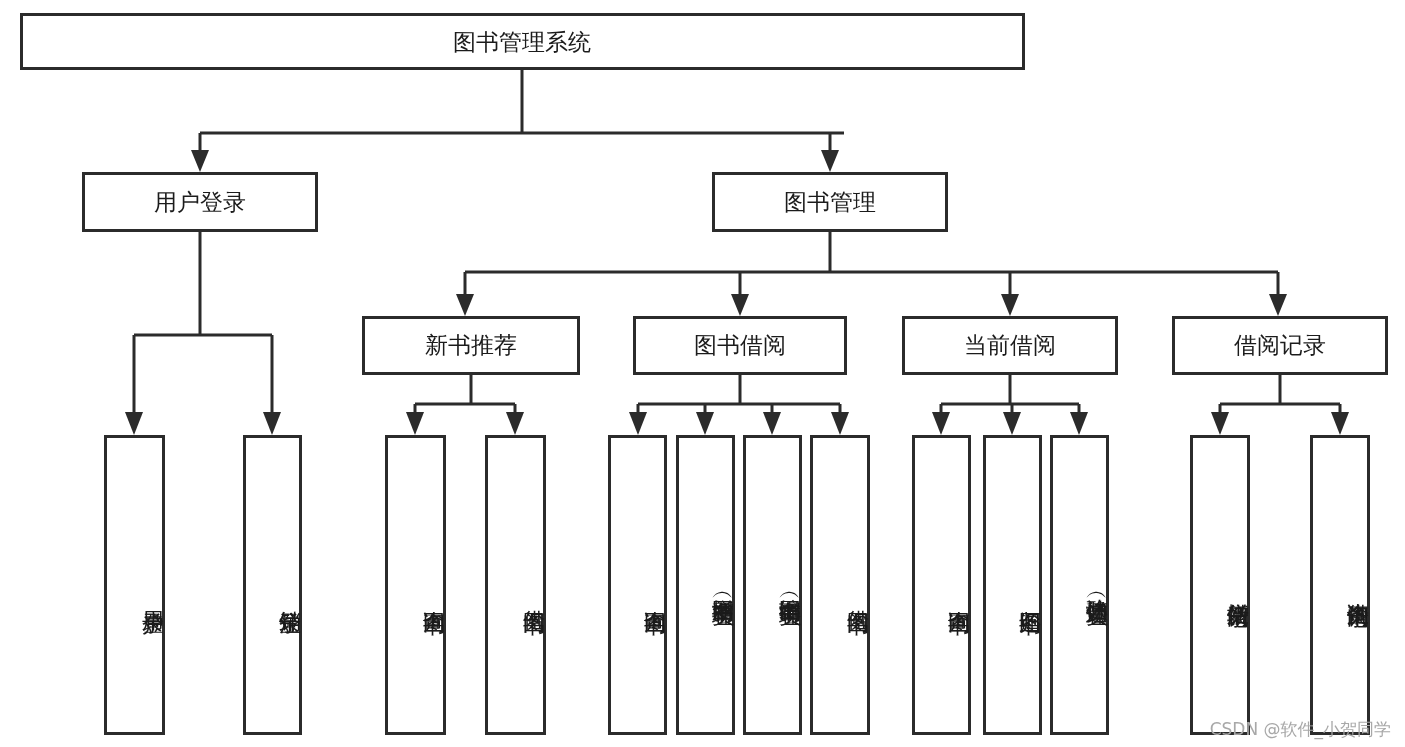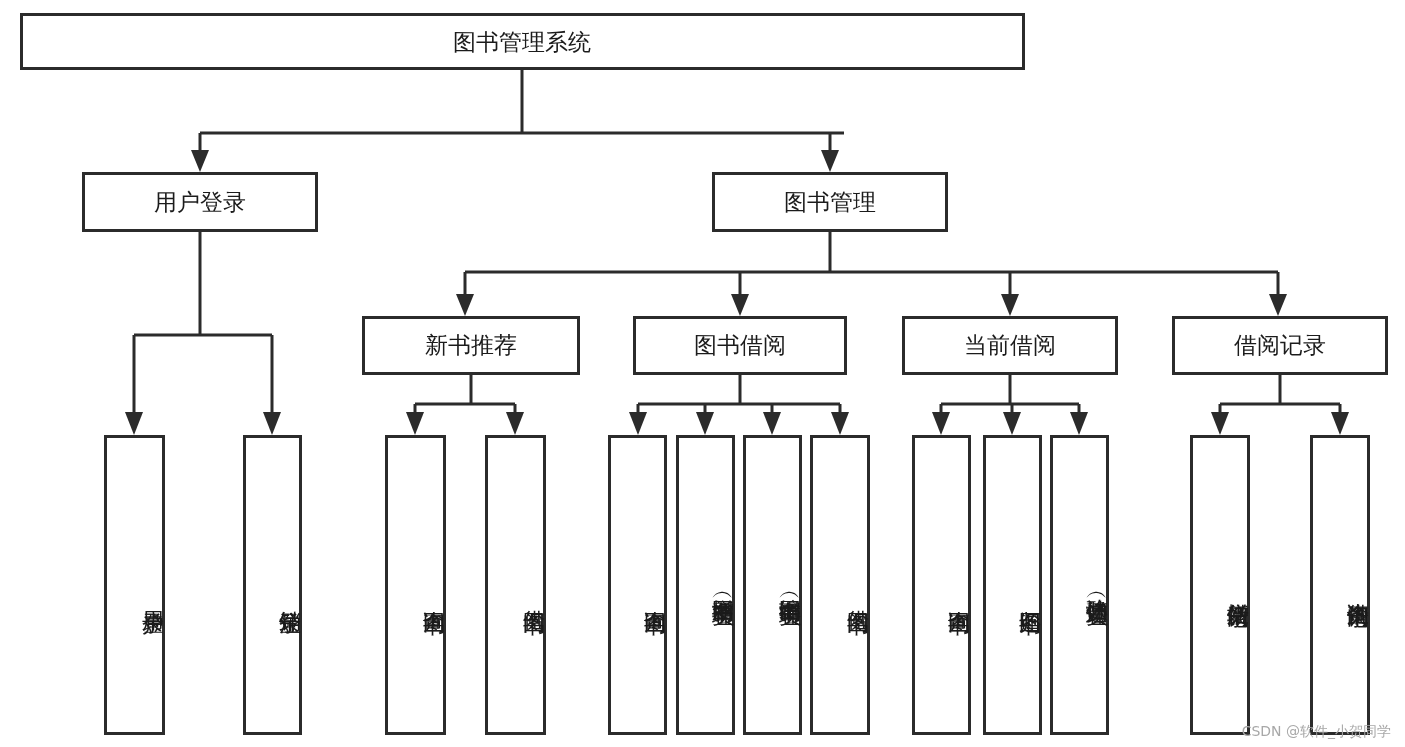--- a/index.html
+++ b/index.html
@@ -58,21 +58,21 @@
     letter-spacing: 1px;
     text-align: center;
     white-space: nowrap;
     pointer-events: none;
   }
   .watermark {
     position: absolute;
     right: 14px;
     bottom: 6px;
     font-family: "DejaVu Sans", "Liberation Sans", sans-serif;
-    font-size: 14px;
+    font-size: 17px;
     color: #a8a8a8;
     white-space: nowrap;
   }
 </style>
 </head>
 <body>
 
 <div id="diagram-root">
 
   <svg class="diagram-canvas" viewBox="0 0 1405 747">

